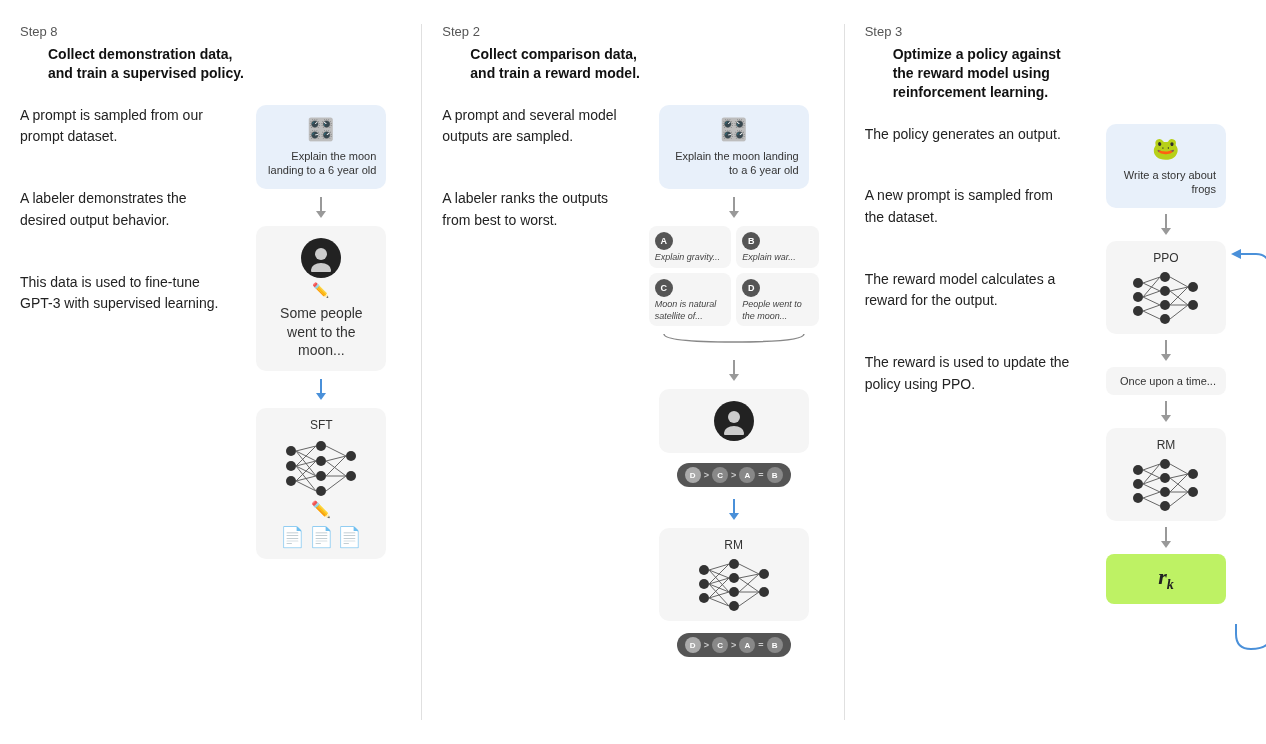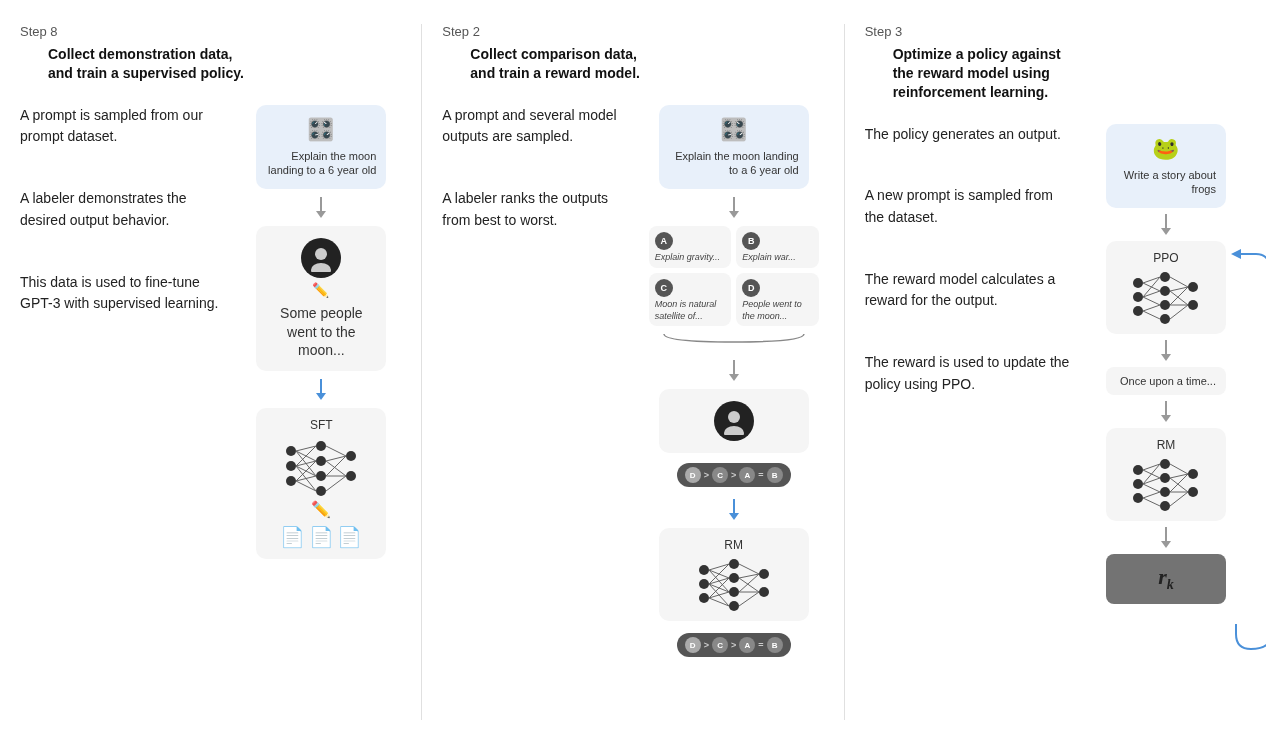--- a/index.html
+++ b/index.html
@@ -198,21 +198,21 @@
     .output-text-box {
       background: #f5f5f5;
       border-radius: 8px;
       padding: 8px 10px;
       font-size: 11px;
       color: #333;
       width: 120px;
       text-align: right;
     }
     .reward-box {
-      background: #737373;
+      background: #bef264;
       border-radius: 8px;
       padding: 10px;
       width: 120px;
       display: flex;
       align-items: center;
       justify-content: center;
       font-size: 22px;
       font-style: italic;
       font-weight: 700;
       color: #222;

